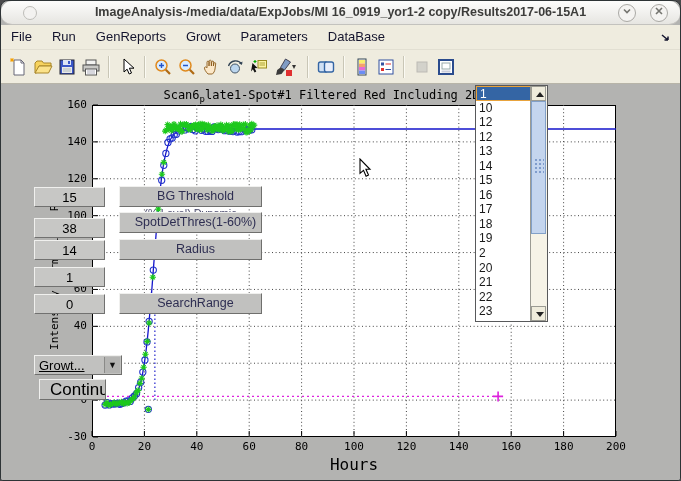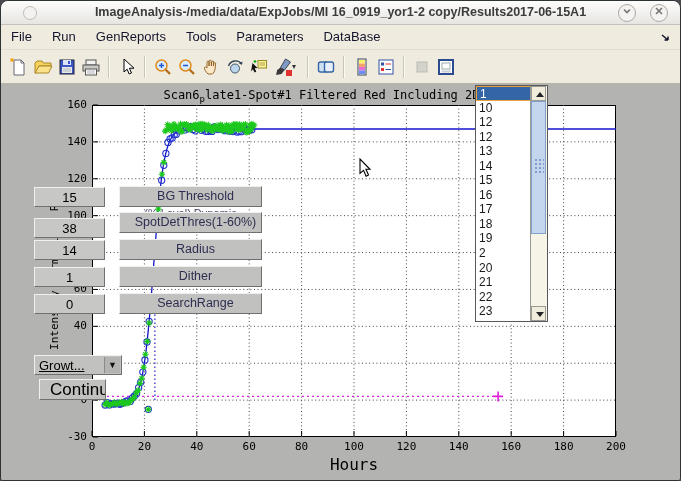--- a/index.html
+++ b/index.html
@@ -1,21 +1,21 @@
 <!DOCTYPE html>
 <html><head>
 <meta charset="utf-8">
 <style>
   html,body{margin:0;padding:0;background:#4a4a4c;font-family:"Liberation Sans",sans-serif;}
   .page{position:relative;width:681px;height:481px;background:#4a4a4c;overflow:hidden;}
   .window{position:absolute;left:0;top:0;width:681px;height:481px;background:#b3b3b1;
           border-radius:8px 8px 3px 3px;overflow:hidden;border:1px solid #2e3436;box-sizing:border-box;}
   
   .titlebar{position:absolute;left:0;top:0;width:100%;height:23px;
-            background:linear-gradient(#fdfdfc,#e6e5e1);border-bottom:1px solid #c3c2be;}
+            background:linear-gradient(#fdfdfc,#e6e5e1);border-bottom:1px solid #c3c2be;border-radius:11px;}
   .title{position:absolute;left:0;right:0;top:4px;text-align:center;font-size:12.5px;font-weight:bold;color:#3c3c3a;
          white-space:nowrap;}
   .winmenu-btn{position:absolute;left:22px;top:5px;width:12px;height:12px;border:1.5px solid #bdbcb8;border-radius:50%;background:#f3f2f0;}
   .wbtn{position:absolute;top:3px;width:16px;height:16px;border:1px solid #a9a8a4;border-radius:50%;background:#f4f3f1;
         color:#74746f;font-size:10px;line-height:15px;text-align:center;font-weight:bold;}
   .wbtn.min{right:44px;} .wbtn.close{right:12px;}
   
   .menubar{position:absolute;left:0;top:24px;width:100%;height:24px;background:#efecdf;border-bottom:1px solid #e2dfd2;}
   .menu-item{display:inline-block;padding:4px 10px 0 10px;font-size:13px;color:#15152e;}
   .menu-arrow{position:absolute;right:8px;top:6px;width:12px;height:12px;}
@@ -82,21 +82,21 @@
           </svg>
     </span>
     <span class="wbtn close">
       <svg width="10" height="10" viewBox="0 0 10 10">
             <path d="M2 2l6 6M8 2l-6 6" fill="none" stroke="#74746f" stroke-width="1.6"></path>
           </svg>
     </span>
   </div>
 
   <div class="menubar" id="menubar">
-    <span class="menu-item">File</span><span class="menu-item">Run</span><span class="menu-item">GenReports</span><span class="menu-item">Tools</span><span class="menu-item">Parameters</span><span class="menu-item">DataBase</span><svg class="menu-arrow" viewBox="0 0 12 12">
+    <span class="menu-item">File</span><span class="menu-item">Run</span><span class="menu-item">GenReports</span><span class="menu-item">Growt</span><span class="menu-item">Parameters</span><span class="menu-item">DataBase</span><svg class="menu-arrow" viewBox="0 0 12 12">
           <path d="M2 4l6 5M8 9V5.5M8 9H4.5" fill="none" stroke="#15152e" stroke-width="1.5"></path>
         </svg>
   </div>
 
   <div class="toolbar">
     <span class="tbtn">
           <svg width="20" height="20" viewBox="0 0 20 20">
             <path d="M5 3h7l3 3v12H5z" fill="#fff" stroke="#667"></path>
             <path d="M12 3v3h3" fill="none" stroke="#667"></path>
             <path d="M3 1v4M1 3h4M1.6 1.6l2.8 2.8M1.6 4.4l2.8-2.8" stroke="#f59f00" stroke-width="1"></path>
@@ -506,21 +506,20 @@
     <svg class="cursor" width="14" height="20" viewBox="0 0 14 20">
       <path d="M1 1v14.4l3.5-3.1 2.6 5.9 2.4-1.1-2.6-5.8H11z" fill="#fff" stroke="#000" stroke-width="1.1"></path>
     </svg>
   <div class="field" style="top: 103px; z-index: 10;">15</div>
         <div class="btn3d ctl" style="top: 102px; z-index: 10;">BG Threshold</div>
         <div class="field" style="top: 134px; z-index: 10;">38</div>
         <div class="btn3d ctl" style="top: 128px; z-index: 10;">SpotDetThres(1-60%)</div>
         <div class="field" style="top: 156px; z-index: 10;">14</div>
         <div class="btn3d ctl" style="top: 155px; z-index: 10;">Radius</div>
         <div class="field" style="top: 183px; z-index: 10;">1</div>
-        <div class="btn3d ctl" style="top: 182px; z-index: 10;">Dither</div>
         <div class="field" style="top: 210px; z-index: 10;">0</div>
         <div class="btn3d ctl" style="top: 209px; z-index: 10;">SearchRange</div>
         <div class="ytick" style="left: 44px; top: 346px;">-30</div>
         <div class="ytick" style="left: 44px; top: 309.111px;">0</div>
         <div class="ytick" style="left: 44px; top: 272.222px;">20</div>
         <div class="ytick" style="left: 44px; top: 235.333px;">40</div>
         <div class="ytick" style="left: 44px; top: 198.444px;">60</div>
         <div class="ytick" style="left: 44px; top: 161.556px;">80</div>
         <div class="ytick" style="left: 44px; top: 124.667px;">100</div>
         <div class="ytick" style="left: 44px; top: 87.7778px;">120</div>

